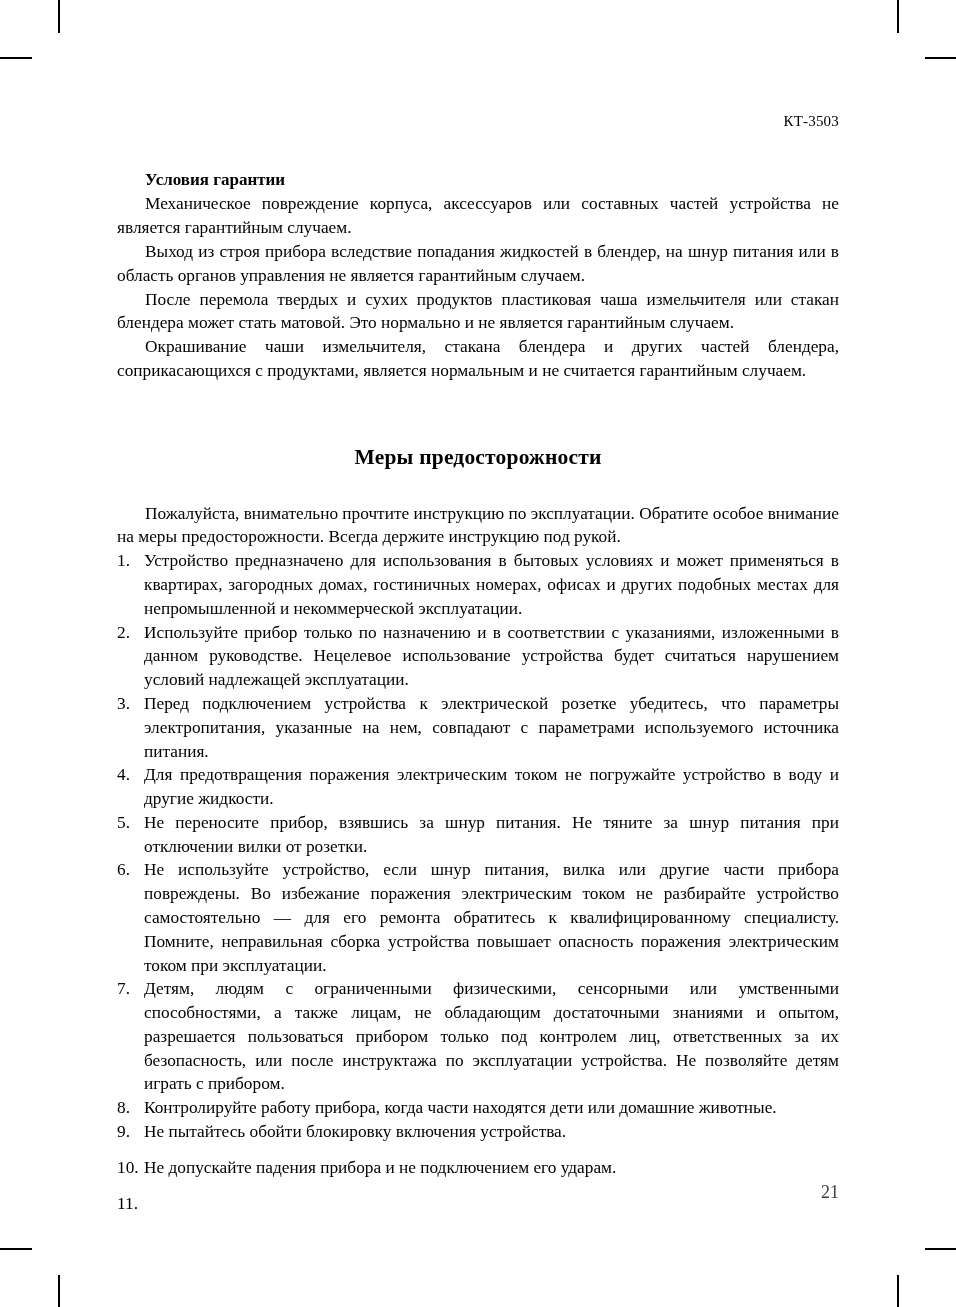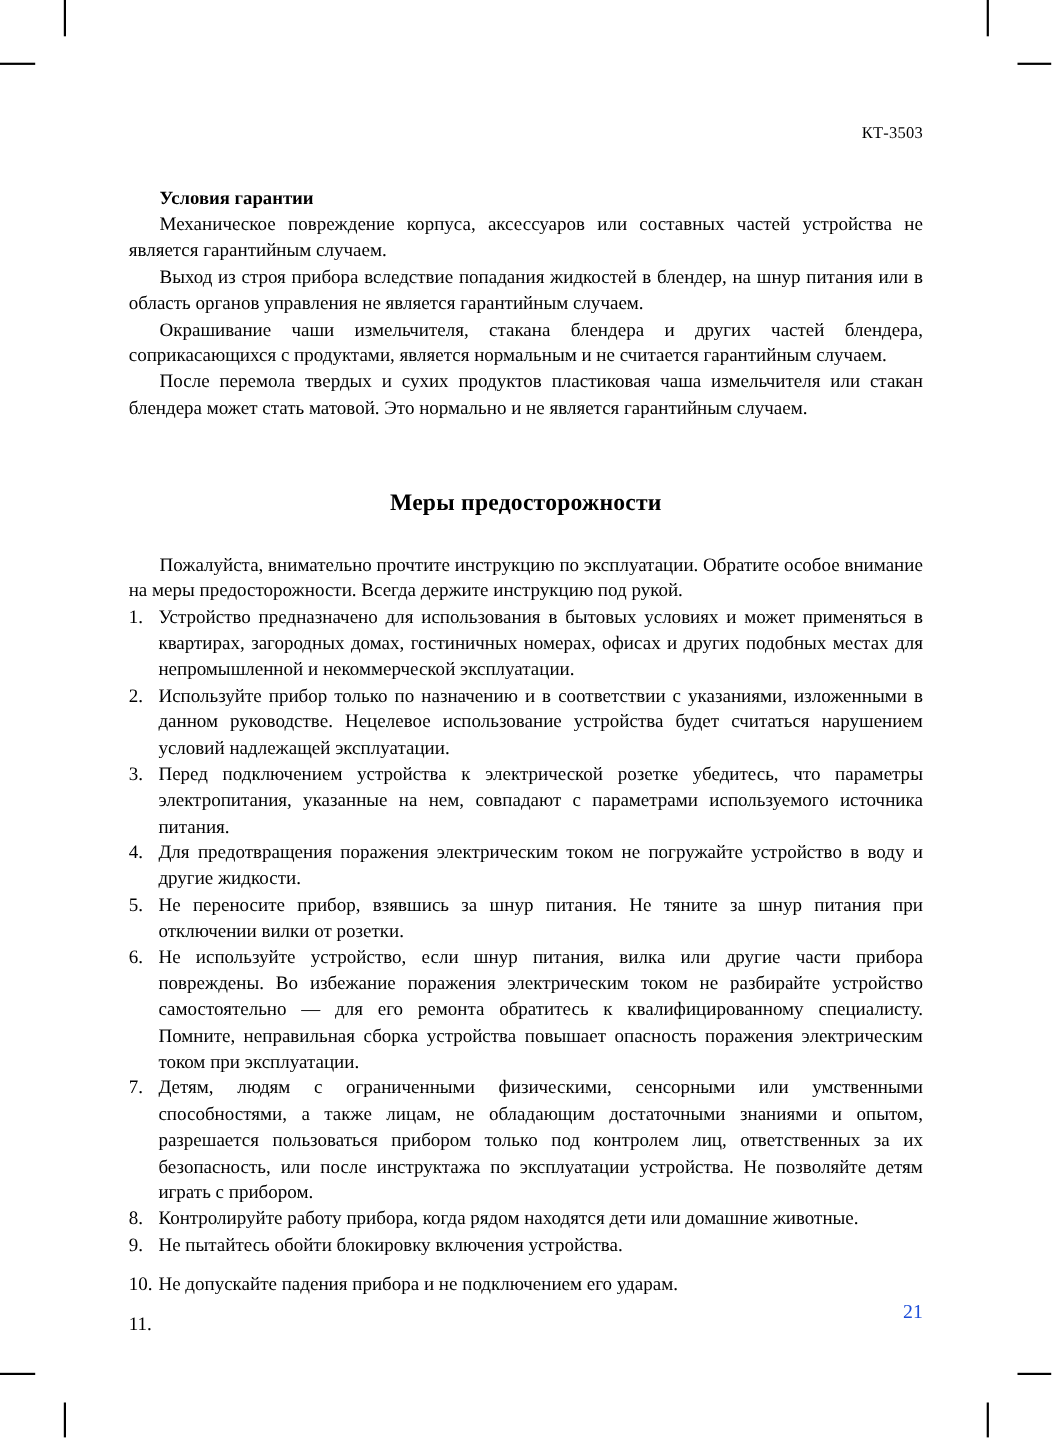--- a/index.html
+++ b/index.html
@@ -113,21 +113,21 @@
   ol.rules li.wide { padding-left: 27px; margin-top: 12px; }
 
   
   .folio {
     position: absolute;
     left: 117px;
     top: 1182px;
     width: 722px;
     text-align: right;
     font-size: 18px;
-    color: #1d4ed8;
+    color: #404040;
   }
 </style>
 </head>
 <body>
 
 <div class="page">
 
   <div class="crop crop-tl-v"></div>
   <div class="crop crop-tl-h"></div>
   <div class="crop crop-tr-v"></div>
@@ -140,22 +140,22 @@
   <div class="header">
     <div class="header-model">КТ-3503</div>
   </div>
 
   <div class="content">
 
     <div class="subhead">Условия гарантии</div>
 
     <p class="body">Механическое повреждение корпуса, аксессуаров или составных частей устройства не является гарантийным случаем.</p>
     <p class="body">Выход из строя прибора вследствие попадания жидкостей в блендер, на шнур питания или в область органов управления не является гарантийным случаем.</p>
+    <p class="body">После перемола твердых и сухих продуктов пластиковая чаша измельчителя или стакан блендера может стать матовой. Это нормально и не является гарантийным случаем.</p>
     <p class="body">Окрашивание чаши измельчителя, стакана блендера и других частей блендера, соприкасающихся с продуктами, является нормальным и не считается гарантийным случаем.</p>
-    <p class="body">После перемола твердых и сухих продуктов пластиковая чаша измельчителя или стакан блендера может стать матовой. Это нормально и не является гарантийным случаем.</p>
 
     <div class="spacer-before-title"></div>
 
     <h1 class="section-title">Меры предосторожности</h1>
 
     <div class="spacer-after-title"></div>
 
     <p class="body">Пожалуйста, внимательно прочтите инструкцию по эксплуатации. Обратите особое внимание на меры предосторожности. Всегда держите инструкцию под рукой.</p>
 
     <ol class="rules">
@@ -182,21 +182,21 @@
       <li>
         <span class="num">6.</span>
         <span>Не используйте устройство, если шнур питания, вилка или другие части прибора повреждены. Во избежание поражения электрическим током не разбирайте устройство самостоятельно — для его ремонта обратитесь к квалифицированному специалисту. Помните, неправильная сборка устройства повышает опасность поражения электрическим током при эксплуатации.</span>
       </li>
       <li>
         <span class="num">7.</span>
         <span>Детям, людям с ограниченными физическими, сенсорными или умственными способностями, а также лицам, не обладающим достаточными знаниями и опытом, разрешается пользоваться прибором только под контролем лиц, ответственных за их безопасность, или после инструктажа по эксплуатации устройства. Не позволяйте детям играть с прибором.</span>
       </li>
       <li>
         <span class="num">8.</span>
-        <span>Контролируйте работу прибора, когда рядом находятся дети или домашние животные.</span>
+        <span>Контролируйте работу прибора, когда части находятся дети или домашние животные.</span>
       </li>
       <li>
         <span class="num">9.</span>
         <span>Не пытайтесь обойти блокировку включения устройства.</span>
       </li>
       <li class="wide">
         <span class="num">10.</span>
         <span>Не допускайте падения прибора и не подключением его ударам.</span>
       </li>
       <li class="wide">

